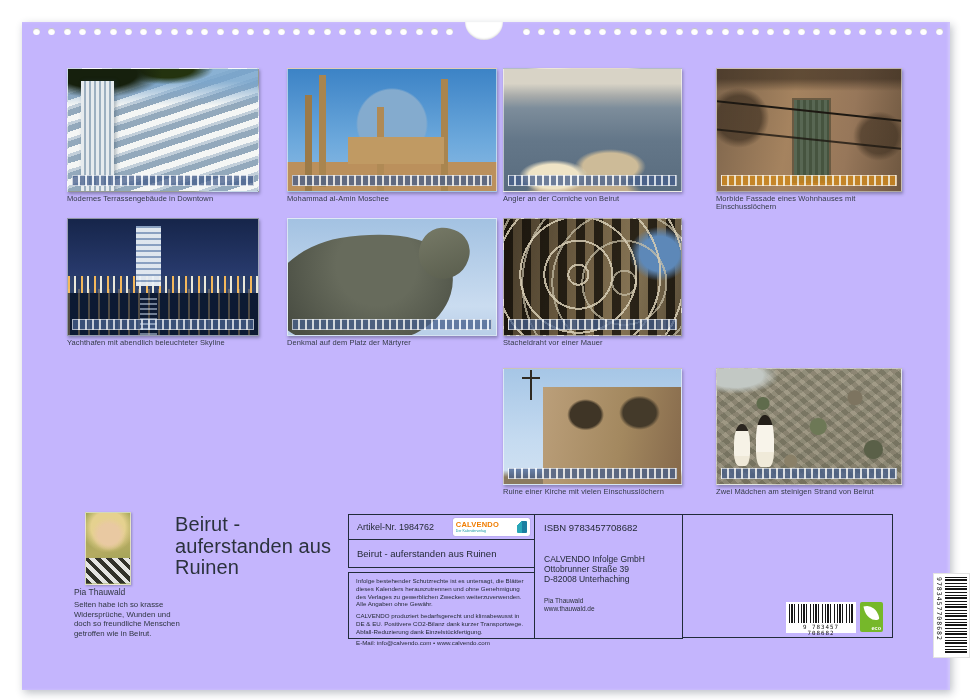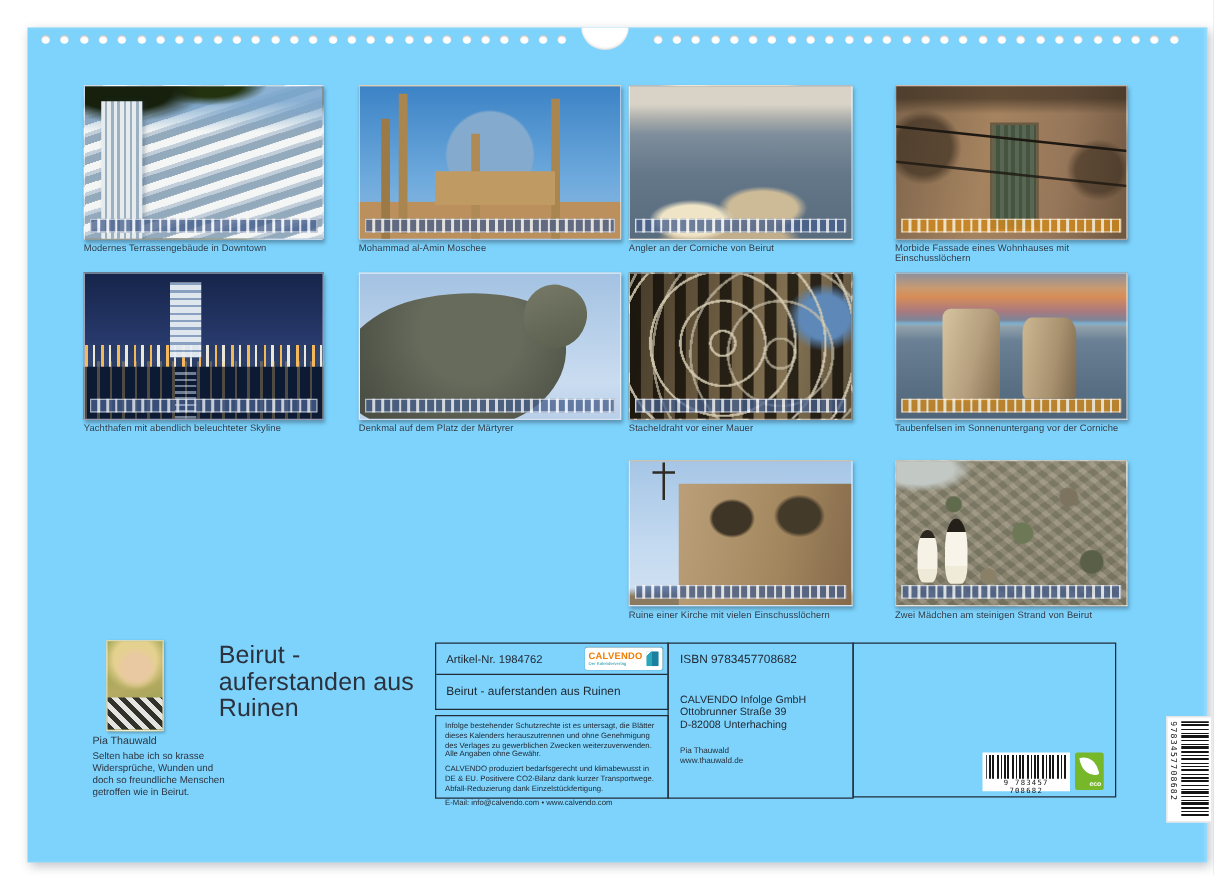--- a/index.html
+++ b/index.html
@@ -3,23 +3,22 @@
 <meta charset="utf-8">
 <style>
   html,body{margin:0;padding:0;}
   body{
     width:971px;height:700px;position:relative;overflow:hidden;
     background:#ffffff;font-family:"Liberation Sans", sans-serif;
     -webkit-font-smoothing:antialiased;
   }
   .sheet{
     position:absolute;left:22px;top:22px;width:928px;height:668px;
-    background:#7dd3fc;
+    background:#c4b5fd;
     box-shadow:2px 3px 8px rgba(40,50,70,.30), inset -2px 0 3px rgba(255,255,255,.25);
-    padding-left:16px;
   }
   
   #holes{position:absolute;left:0;top:0;width:100%;height:16px;}
   .hole{position:absolute;top:6px;width:7px;height:7px;border-radius:50%;background:#fff;
         box-shadow:inset 0 1px 1px rgba(0,0,0,.25);}
   .notch{position:absolute;left:443px;top:0;width:38px;height:18px;background:#fff;
          border-radius:0 0 19px 19px / 0 0 18px 18px;box-shadow:inset 0 -1px 2px rgba(0,0,0,.15);}
 
   
   .cell{position:absolute;margin:0;}
@@ -179,21 +178,21 @@
   .box-a .row2{display:flex;align-items:center;padding:0 8px;height:26px;font-size:9.5px;}
   .box-b{left:326px;top:550px;width:187px;height:67px;padding:4px 7px;font-size:6.2px;line-height:1.25;}
   .box-b p{margin:0 0 4px 0;}
   .box-c{left:512px;top:492px;width:149px;height:125px;padding:7px 0 0 9px;}
   .isbn{font-size:9.5px;}
   .addr{margin-top:21px;font-size:8.5px;line-height:1.18;}
   .credit{margin-top:13px;font-size:6.5px;line-height:1.25;color:#2a303a;}
   .box-d{left:660px;top:492px;width:211px;height:124px;}
 
   
-  .cv-logo{display:flex;align-items:center;gap:3px;background:#fff;border-radius:2px;
+  .cv-logo{display:flex;align-items:center;gap:18px;background:#fff;border-radius:2px;
     padding:1px 3px;height:16px;box-shadow:0 0 1px rgba(0,0,0,.4);}
   .cv-text{display:flex;flex-direction:column;line-height:1;}
   .cv-name{color:#f07d00;font-weight:bold;font-size:7.5px;letter-spacing:.2px;}
   .cv-tag{color:#1899a8;font-size:3.5px;margin-top:1px;}
   .cv-icon{width:10px;height:12px;border-radius:1px;
     background:linear-gradient(135deg,#fff 0 3px, rgba(255,255,255,0) 3px),
                linear-gradient(to right,#2aa7b8 50%,#1b7fa0 50%);}
 
   
   .barcode{position:absolute;left:103px;top:87px;width:70px;height:31px;background:#fff;
@@ -317,26 +316,20 @@
         <div class="strip"></div>
       </div>
     <figcaption class="cap">Denkmal auf dem Platz der Märtyrer</figcaption>
   </figure>
   <figure class="cell c3 r2">
     <div class="ph p7">
         <div class="strip"></div>
       </div>
     <figcaption class="cap">Stacheldraht vor einer Mauer</figcaption>
   </figure>
-  <figure class="cell c4 r2 warm">
-    <div class="ph p8">
-        <div class="strip"></div>
-      </div>
-    <figcaption class="cap">Taubenfelsen im Sonnenuntergang vor der Corniche</figcaption>
-  </figure>
 
   <figure class="cell c3 r3">
     <div class="ph p11">
         <div class="strip"></div>
       </div>
     <figcaption class="cap">Ruine einer Kirche mit vielen Einschusslöchern</figcaption>
   </figure>
   <figure class="cell c4 r3">
     <div class="ph p12">
         <div class="strip"></div>

